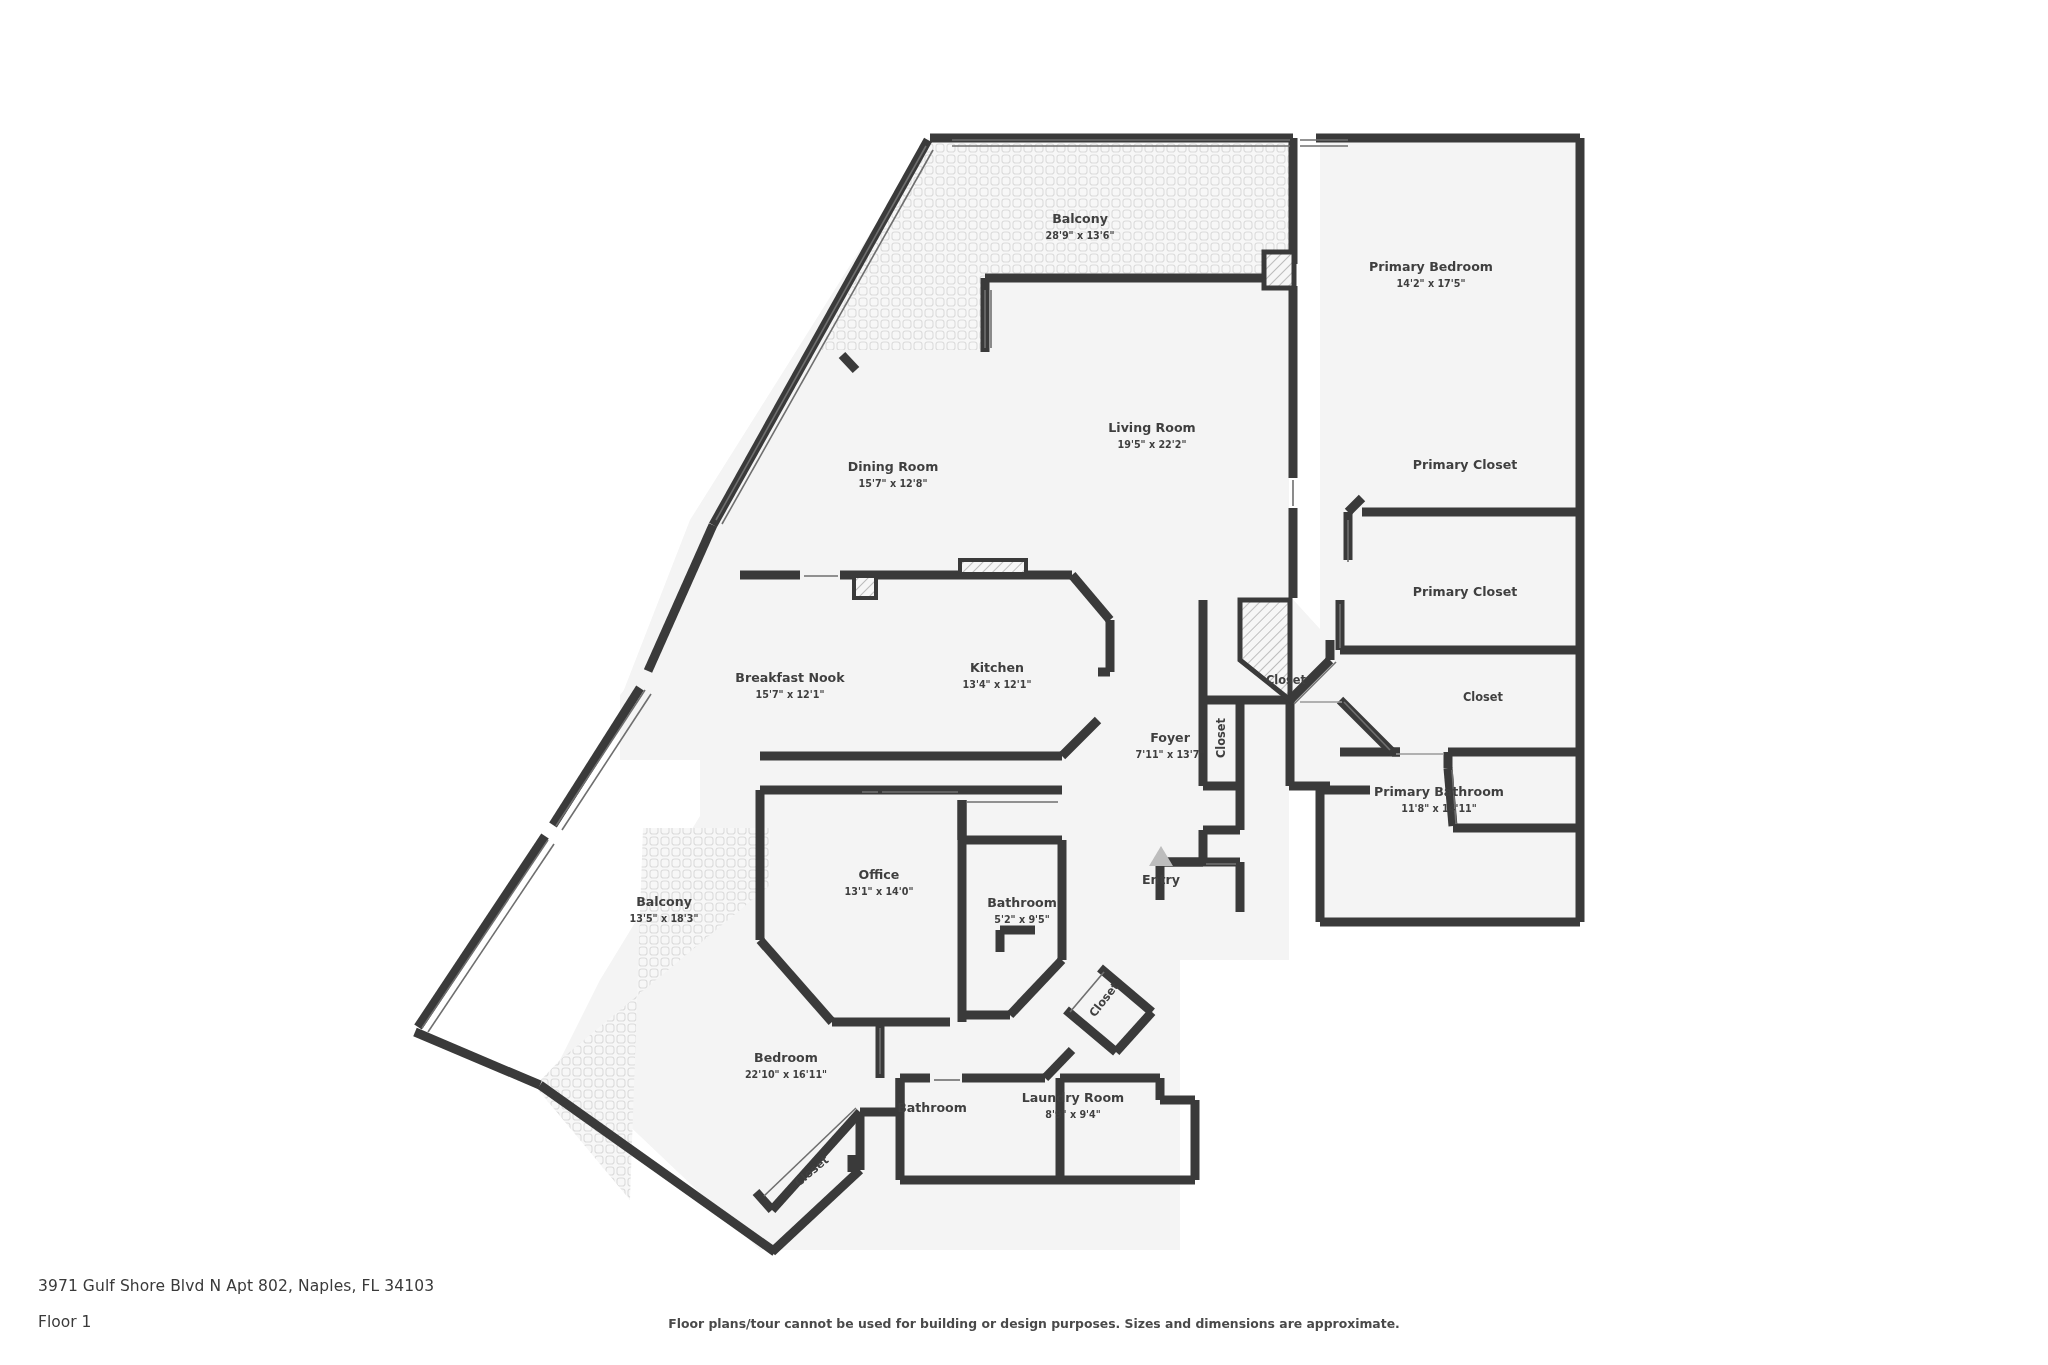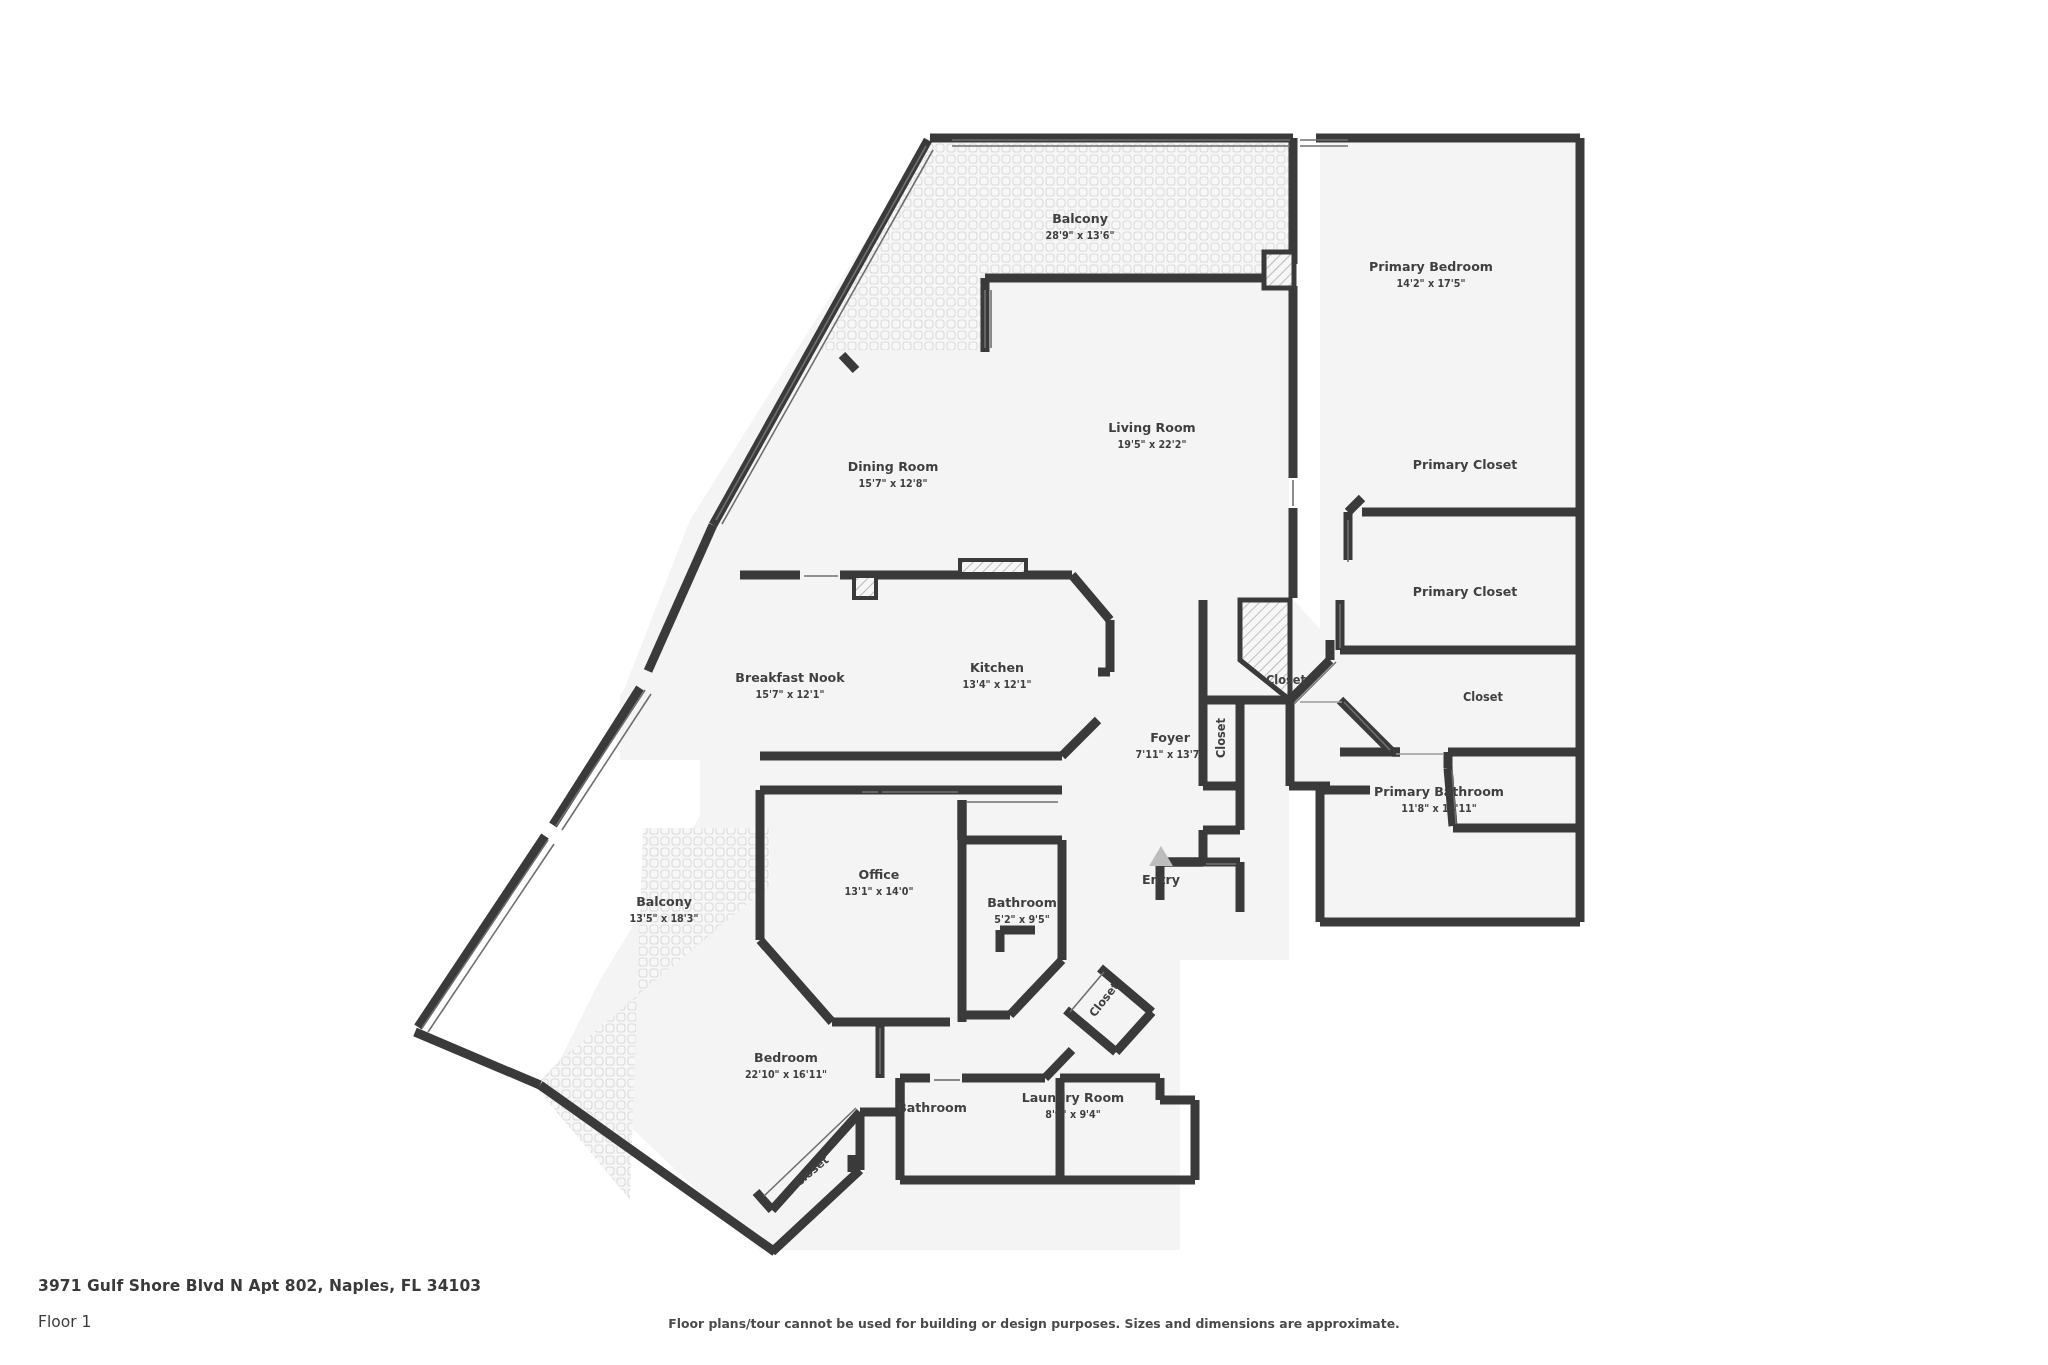--- a/index.html
+++ b/index.html
@@ -19,21 +19,21 @@
     left: 0;
     top: 0;
     width: 2048px;
     height: 1365px;
   }
   .footer-address {
     position: absolute;
     left: 38px;
     top: 1277px;
     font-size: 15.5px;
-    font-weight: bold;
+    font-weight: normal;
     color: #3a3a3a;
     letter-spacing: 0.1px;
   }
   .footer-floor {
     position: absolute;
     left: 38px;
     top: 1313px;
     font-size: 15.5px;
     font-weight: normal;
     color: #3a3a3a;

